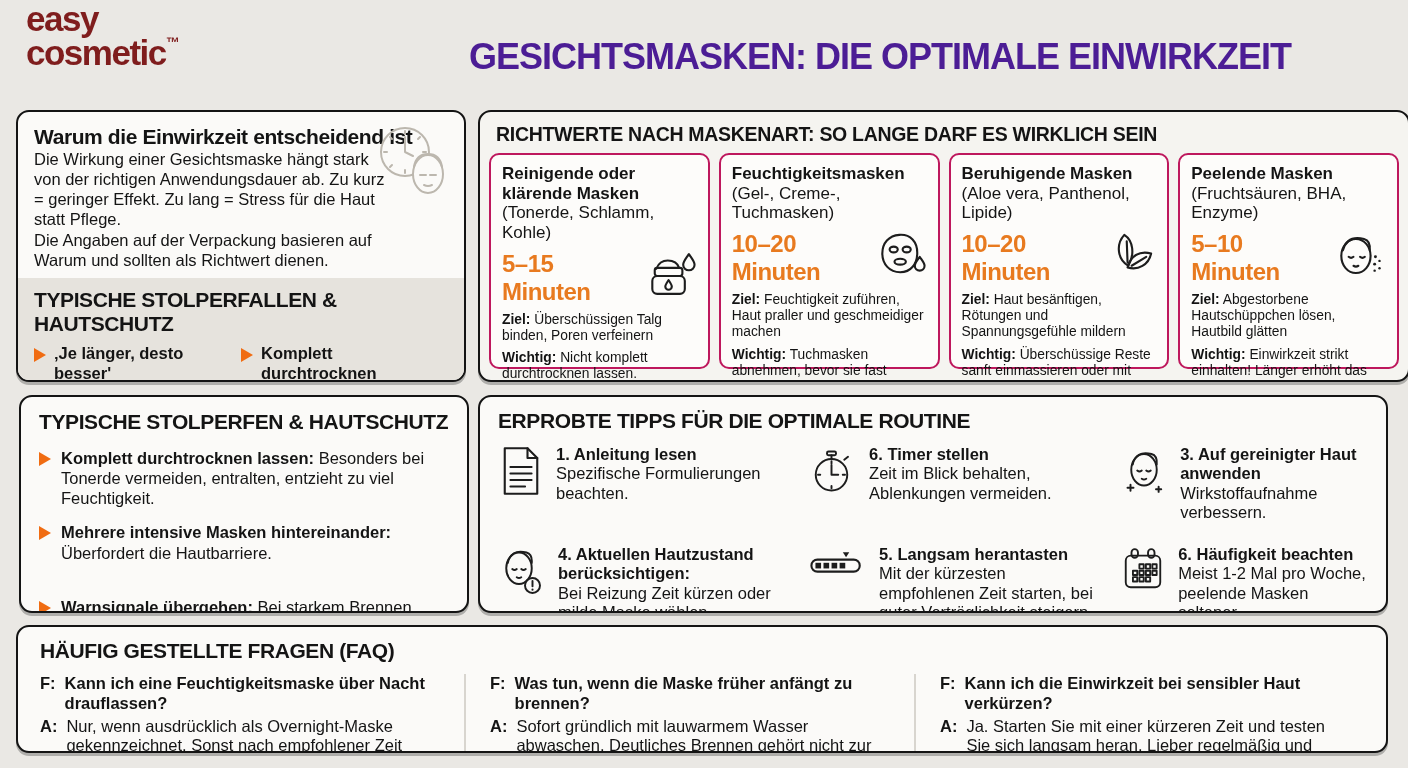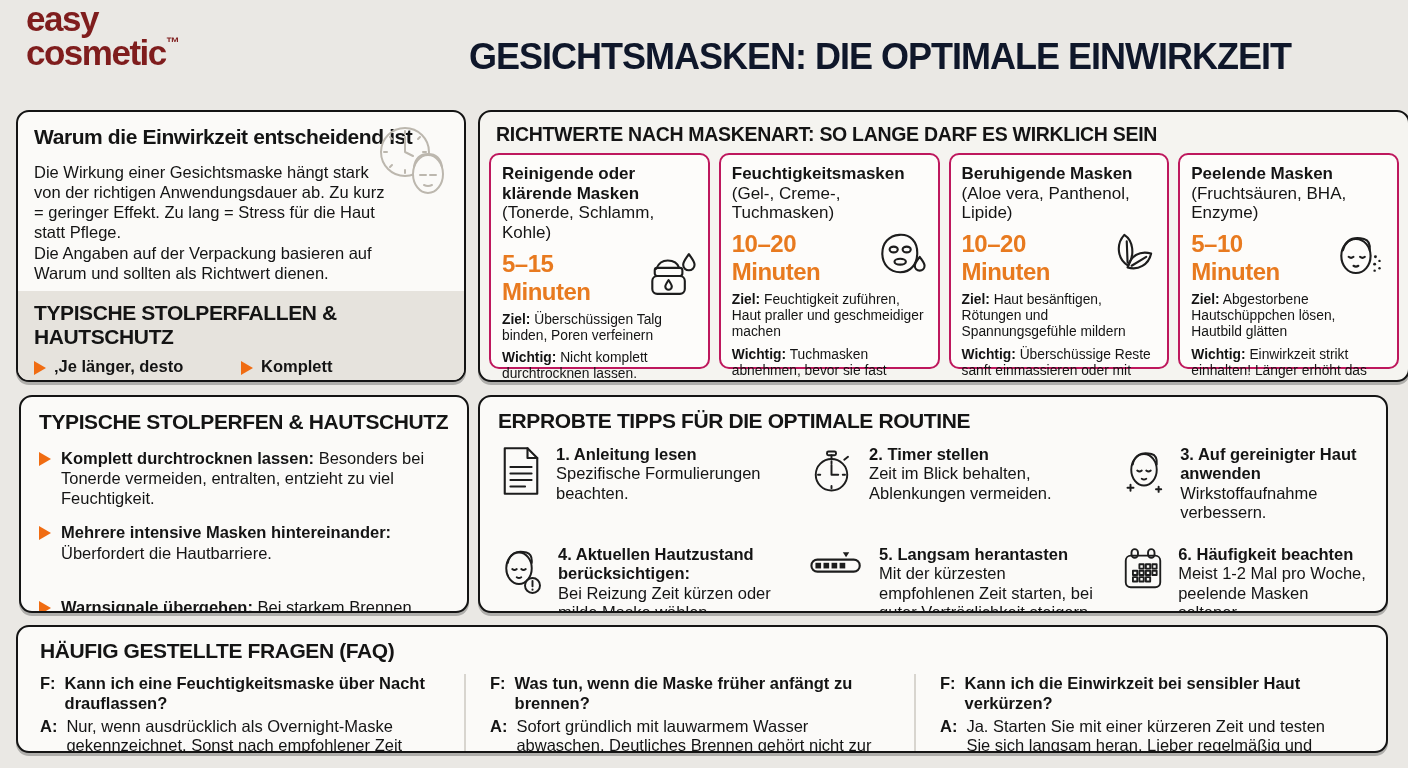--- a/index.html
+++ b/index.html
@@ -11,36 +11,36 @@
     position:relative;
     overflow:hidden;
   }
   .stage { position:absolute; inset:0; }
 
   
   .logo { position:absolute; left:26px; top:3px; font-weight:800; font-size:35px;
           line-height:0.94; letter-spacing:-1.5px; color:#7f1d1d; }
   .logo sup { font-size:14px; letter-spacing:0; vertical-align:18px; }
   .page-title { position:absolute; left:430px; top:36px; width:900px; text-align:center;
-          font-weight:800; font-size:36px; letter-spacing:-1px; color:#0f172a; white-space:nowrap; }
+          font-weight:800; font-size:36px; letter-spacing:-1px; color:#4c1d95; white-space:nowrap; }
 
   
   .box { position:absolute; background:#fbfaf8; border:2px solid #141414; border-radius:13px;
          box-shadow:0 3px 0 rgba(0,0,0,.25); overflow:hidden; }
   #box-why        { left:16px;  top:110px; width:450px; height:272px; }
   #box-richtwerte { left:478px; top:110px; width:932px; height:272px; }
   #box-stolperfen { left:19px;  top:395px; width:450px; height:218px; }
   #box-tipps      { left:478px; top:395px; width:910px; height:218px; }
   #box-faq        { left:16px;  top:625px; width:1372px; height:128px; }
 
   h2.box-head { font-size:21px; font-weight:800; letter-spacing:-0.4px; }
 
   
   .why-top { position:relative; padding:13px 16px 8px; }
-  .why-top p { font-size:16.5px; line-height:1.22; margin-top:13px; width:352px; }
+  .why-top p { font-size:16.5px; line-height:1.22; margin-top:0; width:352px; }
   .why-top p + p { margin-top:0; }
   .why-icon { position:absolute; right:10px; top:10px; }
   .pitfall-strip { background:#e6e3dd; padding:10px 16px 10px; height:134px; }
   .pitfall-cols { display:flex; margin-top:8px; }
   .pitfall-col { flex:1; display:flex; gap:8px; }
   .arrow { width:0; height:0; border-top:7px solid transparent; border-bottom:7px solid transparent;
            border-left:12px solid #f06c12; margin-top:4px; flex:none; }
   .pitfall-col .b  { font-size:16.5px; font-weight:700; line-height:1.2; }
 
   
@@ -268,21 +268,21 @@
             <circle cx="30" cy="37" r="21"></circle>
             <path d="M30 37 V24 M30 37 h9"></path>
             <path d="M30 19 v3 M30 52 v3 M12 37 h3 M45 37 h3"></path>
             <rect x="24" y="6" width="12" height="5" rx="2"></rect>
                 <path d="M30 11 V15"></path>
             <path d="M47 17 l5 -4"></path>
           </g>
             </svg>
         </span>
         <div>
-            <div class="tip-title">2. Timer stellen</div>
+            <div class="tip-title">6. Timer stellen</div>
              <div class="tip-body">Zeit im Blick behalten, Ablenkungen vermeiden.</div>
           </div>
       </div>
 
       <div class="tip">
         <span class="tip-icon">
           <svg width="48" height="54" viewBox="0 0 64 70">
               <g class="ic">
             <ellipse cx="32" cy="32" rx="17" ry="21"></ellipse>
             <path d="M17 25 Q21 6 42 11 Q50 13 49 25"></path>

